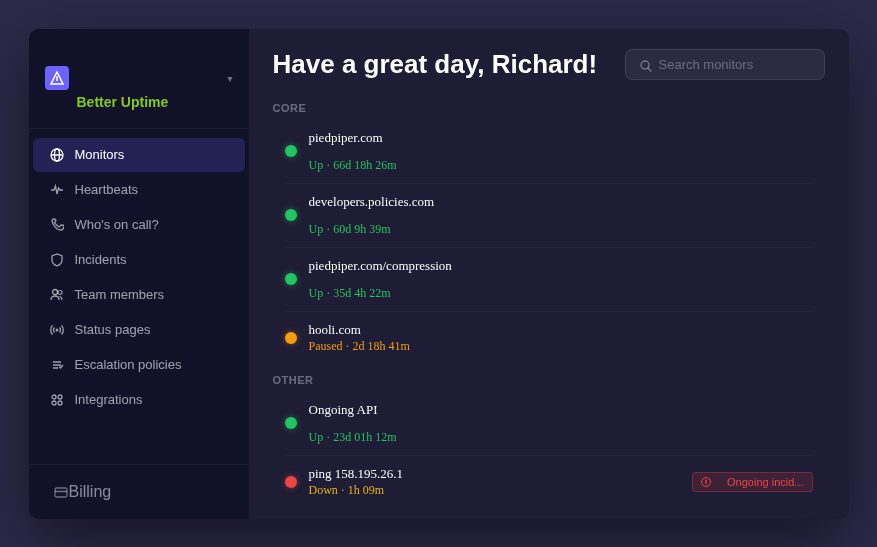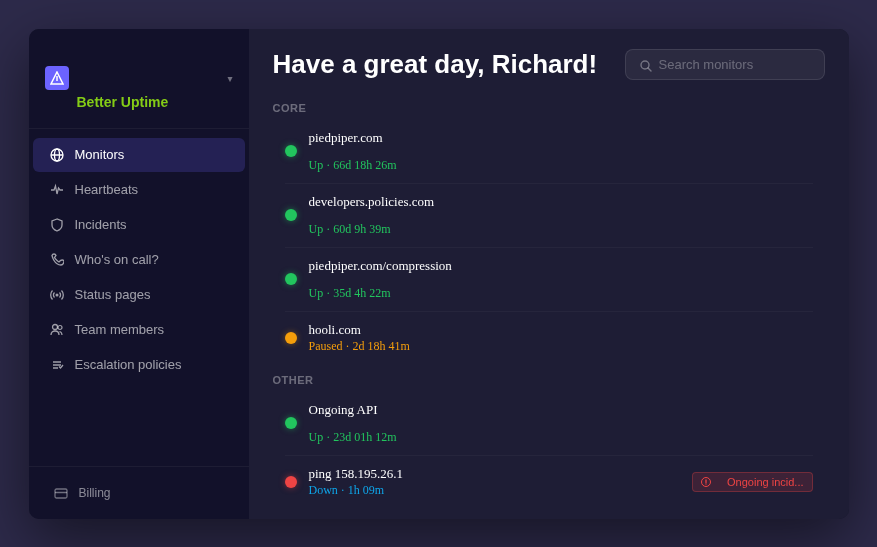--- a/index.html
+++ b/index.html
@@ -101,23 +101,22 @@
     }
 
     .sidebar-footer {
       padding: 12px 16px;
       border-top: 1px solid rgba(255,255,255,0.05);
     }
 
     .billing-item {
       display: flex;
       align-items: center;
-      gap: 10px;
       color: rgba(255,255,255,0.5);
-      font-size: 12px;
+      font-size: 16px;
       cursor: pointer;
       padding: 6px 8px;
       border-radius: 6px;
     }
 
     
     .main-content {
       flex: 1;
       background: #1e1d35;
       display: flex;
@@ -205,21 +204,21 @@
       font-size: 13px;
       font-weight: 500;
     }
 
     .monitor-status {
       font-size: 12px;
       margin-top: 1px;
     }
 
     .monitor-status.up { color: #22c55e; margin-top: 12px; }
-    .monitor-status.down { color: #0ea5e9; }
+    .monitor-status.down { color: #eab308; }
     .monitor-status.paused { color: #f59e0b; }
 
     .incident-badge {
       background: rgba(239,68,68,0.15);
       border: 1px solid rgba(239,68,68,0.3);
       color: #ef4444;
       font-size: 11px;
       padding: 3px 8px;
       border-radius: 4px;
       display: flex;
@@ -271,72 +270,83 @@
           <svg width="14" height="14" viewBox="0 0 14 14" fill="none">
             <polyline points="1,7 4,7 5.5,3 7,11 8.5,5 10,7 13,7" stroke="rgba(255,255,255,0.6)" stroke-width="1.3" fill="none"></polyline>
           </svg>
         </span>
         <span>Heartbeats</span>
       </div>
 
       <div class="nav-item">
         <span class="nav-icon">
           <svg width="14" height="14" viewBox="0 0 14 14" fill="none">
+            <path d="M2 2.5C2 2.5 2.5 1 4 1s2 1.5 2 1.5L4.5 4.5S5 5.5 6.5 7s2.5 2 2.5 2l1.5-1.5S11 7 12.5 7s1.5 2 1.5 2-1 3-3 3C4 12 2 2.5 2 2.5z" stroke="rgba(255,255,255,0.6)" stroke-width="1.3" fill="none"></path>
+          </svg>
+        </span>
+        <span>Who's on call?</span>
+      </div>
+
+      <div class="nav-item">
+        <span class="nav-icon">
+          <svg width="14" height="14" viewBox="0 0 14 14" fill="none">
             <path d="M7 1L2 3v4c0 3 2.5 5 5 6 2.5-1 5-3 5-6V3L7 1z" stroke="rgba(255,255,255,0.6)" stroke-width="1.3" fill="none"></path>
           </svg>
         </span>
         <span>Incidents</span>
       </div>
 
       <div class="nav-item">
         <span class="nav-icon">
           <svg width="14" height="14" viewBox="0 0 14 14" fill="none">
-            <path d="M2 2.5C2 2.5 2.5 1 4 1s2 1.5 2 1.5L4.5 4.5S5 5.5 6.5 7s2.5 2 2.5 2l1.5-1.5S11 7 12.5 7s1.5 2 1.5 2-1 3-3 3C4 12 2 2.5 2 2.5z" stroke="rgba(255,255,255,0.6)" stroke-width="1.3" fill="none"></path>
-          </svg>
-        </span>
-        <span>Who's on call?</span>
+            <circle cx="5" cy="4" r="2.5" stroke="rgba(255,255,255,0.6)" stroke-width="1.3" fill="none"></circle>
+            <path d="M1 12c0-2.5 1.8-4 4-4s4 1.5 4 4" stroke="rgba(255,255,255,0.6)" stroke-width="1.3" fill="none"></path>
+            <circle cx="10" cy="4.5" r="2" stroke="rgba(255,255,255,0.6)" stroke-width="1.2" fill="none"></circle>
+            <path d="M12 12c0-1.8-1-3-2.5-3.5" stroke="rgba(255,255,255,0.6)" stroke-width="1.2" fill="none"></path>
+          </svg>
+        </span>
+        <span>Team members</span>
       </div>
 
       <div class="nav-item">
         <span class="nav-icon">
           <svg width="14" height="14" viewBox="0 0 14 14" fill="none">
             <circle cx="7" cy="7" r="1.5" fill="rgba(255,255,255,0.6)"></circle>
             <path d="M4.5 4.5 A3.5 3.5 0 0 0 4.5 9.5" stroke="rgba(255,255,255,0.6)" stroke-width="1.3" fill="none"></path>
             <path d="M9.5 4.5 A3.5 3.5 0 0 1 9.5 9.5" stroke="rgba(255,255,255,0.6)" stroke-width="1.3" fill="none"></path>
             <path d="M2.5 2.5 A6.5 6.5 0 0 0 2.5 11.5" stroke="rgba(255,255,255,0.6)" stroke-width="1.3" fill="none"></path>
             <path d="M11.5 2.5 A6.5 6.5 0 0 1 11.5 11.5" stroke="rgba(255,255,255,0.6)" stroke-width="1.3" fill="none"></path>
           </svg>
         </span>
         <span>Status pages</span>
       </div>
 
       <div class="nav-item">
         <span class="nav-icon">
           <svg width="14" height="14" viewBox="0 0 14 14" fill="none">
-            <circle cx="5" cy="4" r="2.5" stroke="rgba(255,255,255,0.6)" stroke-width="1.3" fill="none"></circle>
-            <path d="M1 12c0-2.5 1.8-4 4-4s4 1.5 4 4" stroke="rgba(255,255,255,0.6)" stroke-width="1.3" fill="none"></path>
-            <circle cx="10" cy="4.5" r="2" stroke="rgba(255,255,255,0.6)" stroke-width="1.2" fill="none"></circle>
-            <path d="M12 12c0-1.8-1-3-2.5-3.5" stroke="rgba(255,255,255,0.6)" stroke-width="1.2" fill="none"></path>
-          </svg>
-        </span>
-        <span>Team members</span>
-      </div>
-
-      <div class="nav-item">
-        <span class="nav-icon">
-          <svg width="14" height="14" viewBox="0 0 14 14" fill="none">
             <line x1="3" y1="4" x2="11" y2="4" stroke="rgba(255,255,255,0.6)" stroke-width="1.3"></line>
             <line x1="3" y1="7" x2="11" y2="7" stroke="rgba(255,255,255,0.6)" stroke-width="1.3"></line>
             <line x1="3" y1="10" x2="8" y2="10" stroke="rgba(255,255,255,0.6)" stroke-width="1.3"></line>
             <polyline points="9,8.5 10.5,10 13,7" stroke="rgba(255,255,255,0.6)" stroke-width="1.3" fill="none"></polyline>
           </svg>
         </span>
         <span>Escalation policies</span>
       </div>
 
+      <div class="nav-item">
+        <span class="nav-icon">
+          <svg width="14" height="14" viewBox="0 0 14 14" fill="none">
+            <circle cx="4" cy="4" r="2" stroke="rgba(255,255,255,0.6)" stroke-width="1.3" fill="none"></circle>
+            <circle cx="10" cy="4" r="2" stroke="rgba(255,255,255,0.6)" stroke-width="1.3" fill="none"></circle>
+            <circle cx="4" cy="10" r="2" stroke="rgba(255,255,255,0.6)" stroke-width="1.3" fill="none"></circle>
+            <circle cx="10" cy="10" r="2" stroke="rgba(255,255,255,0.6)" stroke-width="1.3" fill="none"></circle>
+          </svg>
+        </span>
+        <span>Integrations</span>
+      </div>
     </nav>
 
     <div class="sidebar-footer">
       <div class="billing-item">
         <span class="nav-icon">
           <svg width="14" height="14" viewBox="0 0 14 14" fill="none">
             <rect x="1" y="3" width="12" height="9" rx="1.5" stroke="rgba(255,255,255,0.4)" stroke-width="1.3" fill="none"></rect>
             <line x1="1" y1="6.5" x2="13" y2="6.5" stroke="rgba(255,255,255,0.4)" stroke-width="1.3"></line>
           </svg>
         </span>

